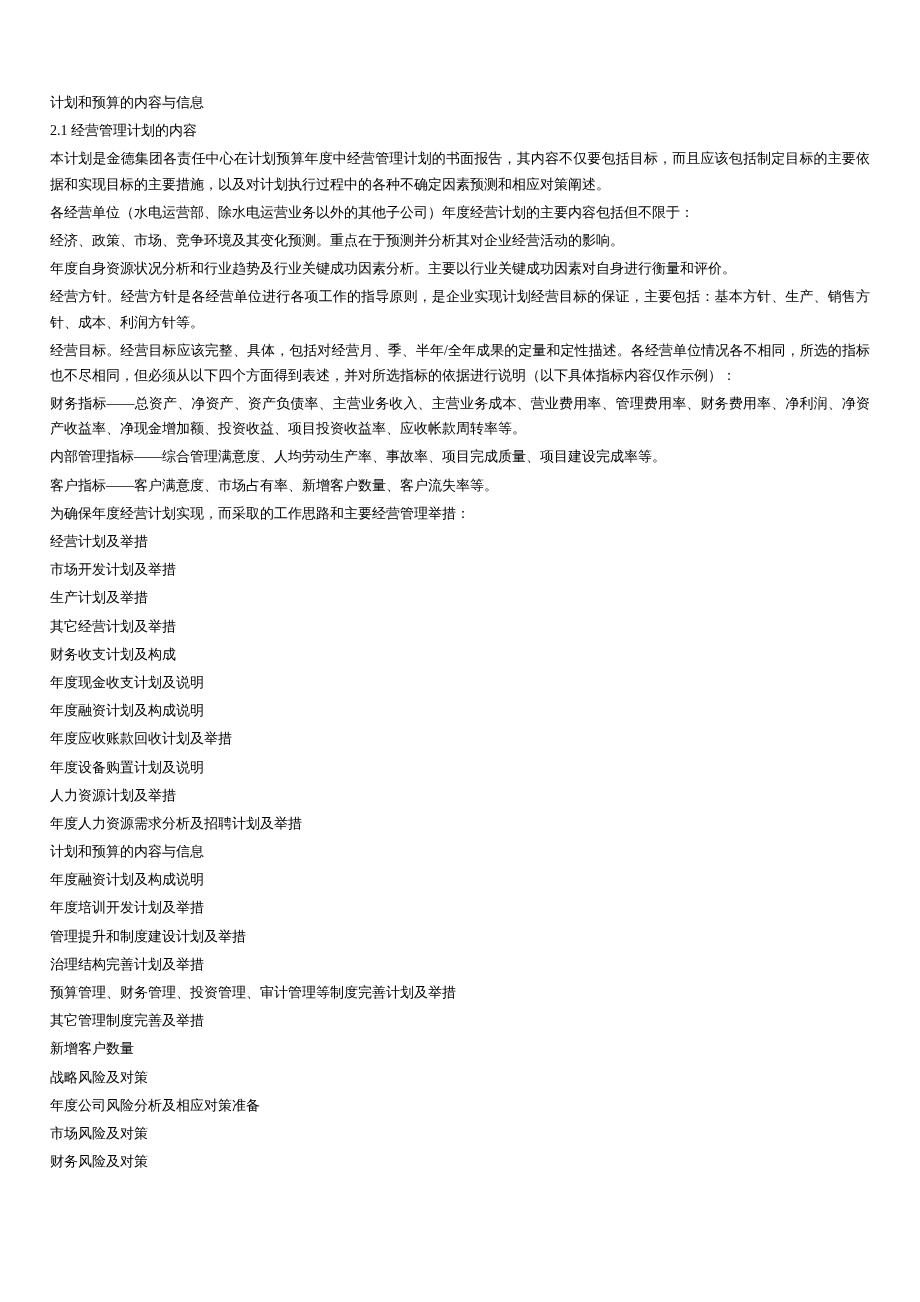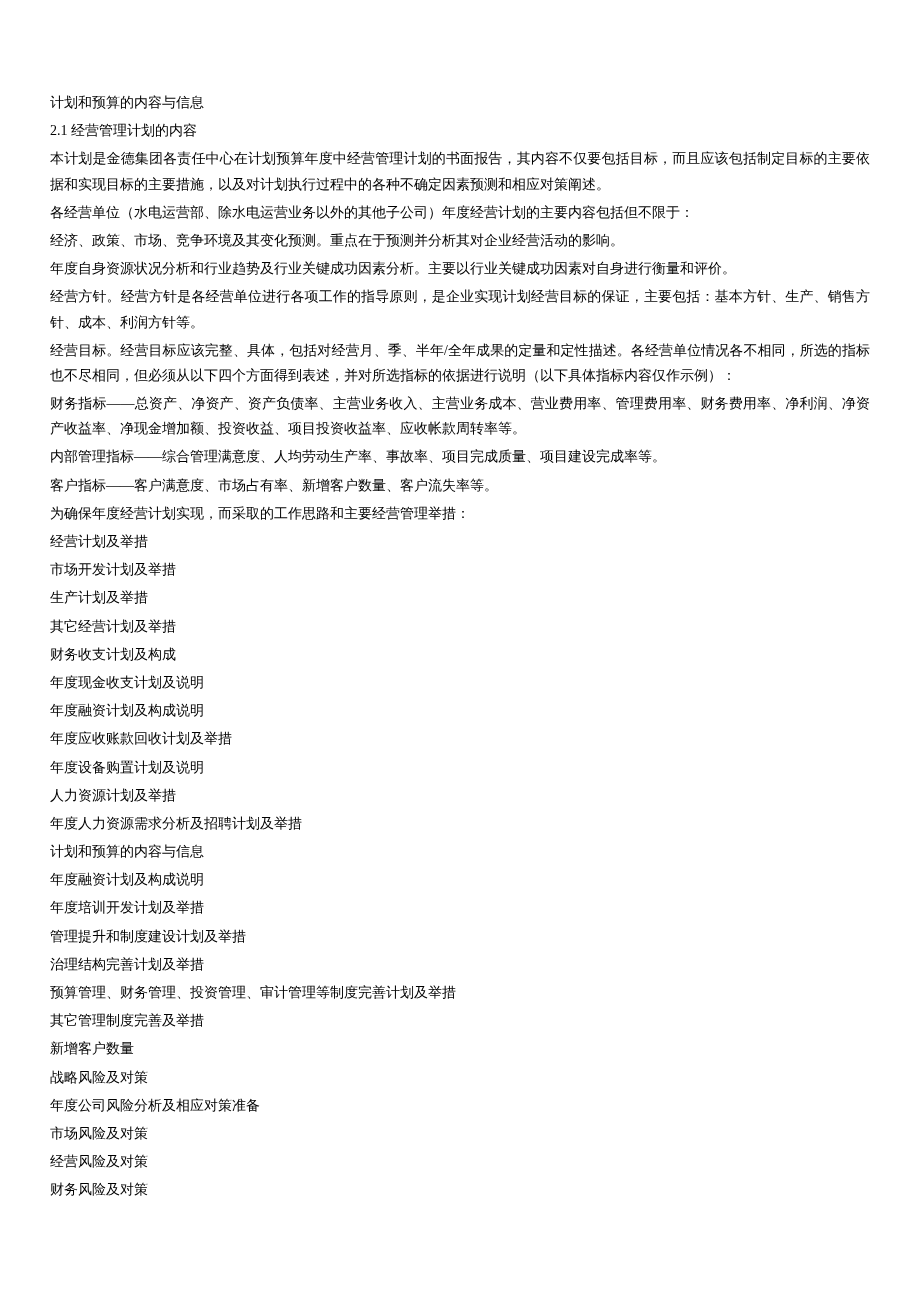--- a/index.html
+++ b/index.html
@@ -49,15 +49,14 @@
     <span class="line">年度融资计划及构成说明</span>
     <span class="line">年度培训开发计划及举措</span>
     <span class="line">管理提升和制度建设计划及举措</span>
     <span class="line">治理结构完善计划及举措</span>
     <span class="line">预算管理、财务管理、投资管理、审计管理等制度完善计划及举措</span>
     <span class="line">其它管理制度完善及举措</span>
     <span class="line">新增客户数量</span>
     <span class="line">战略风险及对策</span>
     <span class="line">年度公司风险分析及相应对策准备</span>
     <span class="line">市场风险及对策</span>
-    <span class="line">经营风险及对策</span>
     <span class="line">财务风险及对策</span>
   </div>
 
 </body></html>

